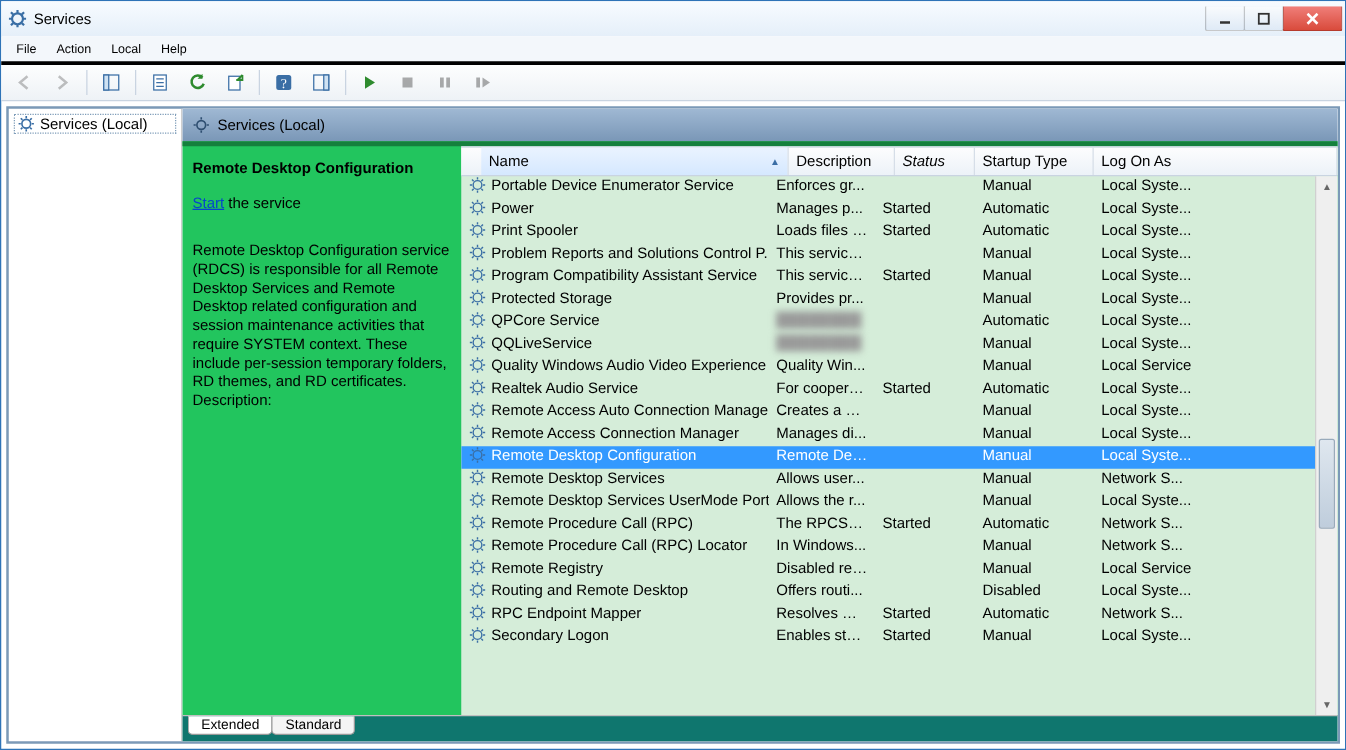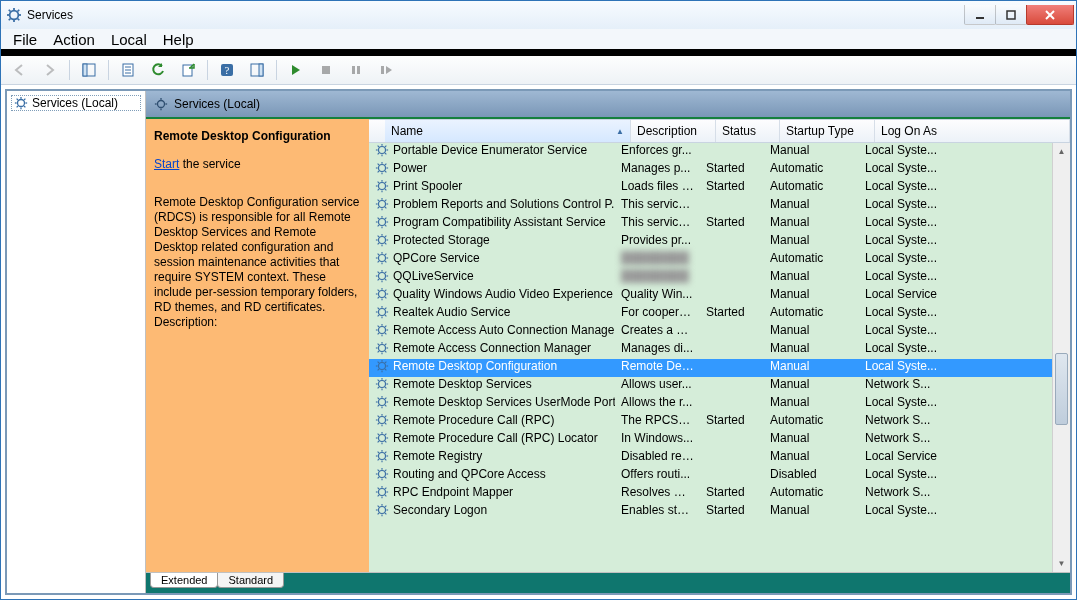--- a/index.html
+++ b/index.html
@@ -7,58 +7,58 @@
   .window { width: 1077px; height: 600px; border: 1px solid #2e73b7; box-sizing: border-box; display:flex; flex-direction:column; background:#fff; }
   
   .titlebar { height:28px; background: linear-gradient(#f7fbff, #e5eff9); display:flex; align-items:center; justify-content:space-between; padding:0 2px 0 6px;gap:38px; }
   .title-left { display:flex; align-items:center; gap:6px; }
   .title-left .title { font-size:12px; }
   .winbtns { display:flex; }
   .winbtn { width:30px; height:19px; border:1px solid rgba(0,0,0,0.2); border-top:none; display:flex; align-items:center; justify-content:center; background:linear-gradient(#f9fbfd,#dfeaf6); font-size:10px; border-radius:0 0 2px 2px; margin-left:-1px;}
   .winbtn.close { width:46px; background:linear-gradient(#f07f7a,#d94b3c); color:#fff; border-color:#b63a2c; }
   .winbtn svg{display:block;}
   
-  .menubar { height:20px; background:#f3f7fb; border-bottom:7px solid #000000; display:flex; align-items:center; gap:16px; padding:0 12px; font-size:15px;}
+  .menubar { height:20px; background:#f3f7fb; border-bottom:3px solid #000000; display:flex; align-items:center; gap:16px; padding:0 12px; font-size:10px;}
   .menu-item{cursor:default;}
   
   .toolbar { height:28px; background:linear-gradient(#fdfefe,#eef2f6); border-bottom:1px solid #c9d4e1; display:flex; align-items:center; gap:4px; padding:0 6px;}
   .tbbtn{ width:24px; height:22px; display:flex;align-items:center;justify-content:center; border:1px solid transparent; }
   .tbbtn.disabled{ opacity:0.4;}
   .tb-sep{ width:1px; height:20px; background:#c9d4e1; margin:0 2px;}
   
   .mainarea{ flex:1; display:flex; border:2px solid #7b99b7; margin:4px; background:#fff; }
   .leftpane{ width:130px; border-right:1px solid #c0c0c0; padding:4px; }
   .leftnode{ display:flex; align-items:center; gap:4px; border:1px dotted #7f9db9; padding:0 2px;}
   .rightpane{ flex:1; display:flex; flex-direction:column; background:#fff; min-width:0;}
   .paneheader{ height:26px; background:linear-gradient(#9fb8d3,#7a97b7); color:#000; display:flex; align-items:center; gap:6px; padding:0 8px; font-size:12px; }
-  .content-wrap{ flex:1; display:flex; background:#fdba74; min-width:0; border-top:2px solid #15803d;}
+  .content-wrap{ flex:1; display:flex; background:#22c55e; min-width:0; border-top:4px solid #15803d;}
   .detailpane{ width:207px; padding:10px 8px 10px 8px; font-size:12px; }
   .detailpane h4{ margin:0 0 14px 0; font-size:12px; font-weight:bold;}
   .detailpane a{ color:#0645cc; text-decoration:underline;}
   .detailpane .desc{ margin-top:24px; line-height:1.25;}
   .listpane{ flex:1; background:#d5edd9; display:flex;flex-direction:column; min-width:0;}
   
   .cols{ display:flex; background:linear-gradient(#fdfdfe,#ecf2f8); border-top:1px solid #c9d4e1;border-bottom:1px solid #c9d4e1; font-size:12px; height:22px; align-items:stretch;padding-left:16px;}
   .col{ display:flex;align-items:center; padding:0 6px; border-right:1px solid #d6dee8; box-sizing:border-box;}
   .col.sorted{ background:linear-gradient(#eaf3ff,#d5e8ff);}
   .col.name{ flex:0 0 246px;}
   .col.desc{ flex:0 0 85px;}
-  .col.status{ flex:0 0 64px;}
+  .col.status{ flex:0 0 64px;font-style:italic;}
   .col.startup{ flex:0 0 95px;}
   .col.logon{ flex:1;}
   .sort-indicator{ margin-left:auto; font-size:8px; color:#3b6ea5;}
   
   .rows{ flex:1; overflow:hidden; }
   .row{ display:flex; height:18px; align-items:flex-start; font-size:12px;}
   .row.sel{ background:#3399ff; color:#fff;}
   .cell{ padding:0 6px; box-sizing:border-box; white-space:nowrap; overflow:hidden; text-overflow:ellipsis;}
   .cell.name{ flex:0 0 246px; display:flex; align-items:center; gap:4px;}
   .cell.desc{ flex:0 0 85px;}
   .cell.status{ flex:0 0 64px;}
-  .cell.startup{ flex:0 0 95px;}
+  .cell.startup{ flex:0 0 95px;margin-left:16px;}
   .cell.logon{ flex:1;}
   .blurred{ filter: blur(3px); color:#999; }
   
   .bottomtabs{ height:20px; background:#0f766e; border-top:1px solid #c0c0c0; display:flex; align-items:flex-start; padding-left:4px;}
   .btab{ font-size:11px; padding:1px 10px; border:1px solid #999; border-top:none; margin-right:-1px; background:#f4f4f4; border-radius:0 0 4px 4px;}
   .btab.active{ background:#fff; font-weight:normal;}
   
   .gear{ width:14px; height:14px; display:inline-block;}
   .gear svg{ display:block;}
   
@@ -703,21 +703,21 @@
                           <line x1="8" y1="13" x2="8" y2="15"></line>
                           <line x1="1" y1="8" x2="3" y2="8"></line>
                           <line x1="13" y1="8" x2="15" y2="8"></line>
                           <line x1="3" y1="3" x2="4.5" y2="4.5"></line>
                           <line x1="11.5" y1="11.5" x2="13" y2="13"></line>
                           <line x1="11.5" y1="4.5" x2="13" y2="3"></line>
                           <line x1="3" y1="13" x2="4.5" y2="11.5"></line>
                         </g>
                       </svg>
                     </span>
-                    <span>Routing and QPCore Access</span>
+                    <span>Routing and Remote Desktop</span>
                   </div>
                   <div class="cell desc">Offers routi...</div>
                   <div class="cell status"></div>
                   <div class="cell startup">Disabled</div>
                   <div class="cell logon">Local Syste...</div>
                 </div>
                 <div class="row">
                   <div class="cell name">
                     <span class="gear">
                       <svg viewBox="0 0 16 16" width="14" height="14">

